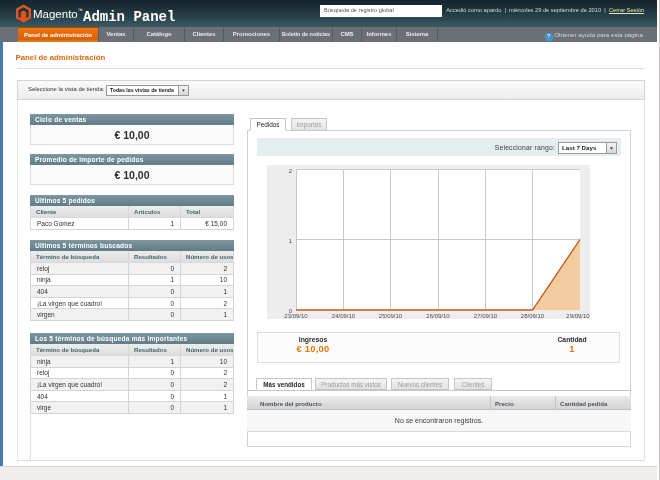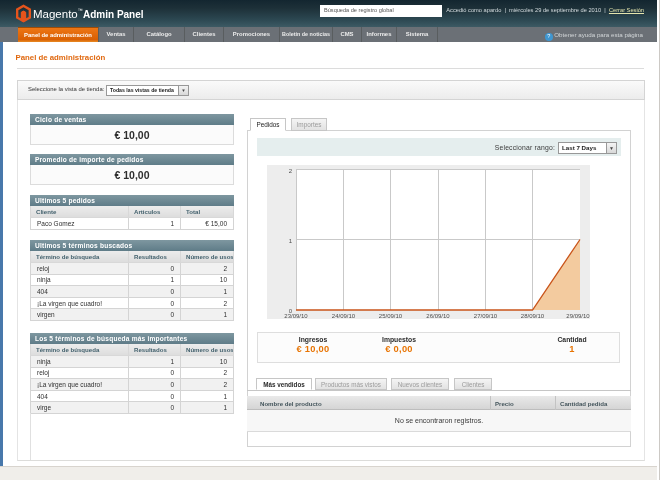--- a/index.html
+++ b/index.html
@@ -53,21 +53,21 @@
 </head>
 <body>
 <div id="page">
 
   <div class="abs" id="hdr">
     <svg class="abs" style="left:16px;top:4px;" width="15" height="19" viewBox="0 0 28 34">
       <path fill="#e5541c" fill-rule="evenodd" d="M14,0 L28,8 V26 L14,34 L0,26 V8 Z M14,5.2 L4.4,10.7 V23.3 L9,26 V14.5 L14,11.6 L19,14.5 V26 L23.6,23.3 V10.7 Z"></path>
       <rect x="10.9" y="12.5" width="6.2" height="19.8" fill="#e5541c"></rect>
     </svg>
     <div class="abs nw" style="left:33px;top:7px;font-size:11.5px;color:#fff;">Magento<span style="font-size:5px;vertical-align:6px;">™</span></div>
-    <div class="abs nw" style="left:83px;top:9px;font-size:10px;font-weight:bold;color:#fff;">Admin Panel</div>
+    <div class="abs nw" style="left:83px;top:9px;font-size:14px;font-weight:bold;color:#fff;font-family:Liberation Mono, monospace;">Admin Panel</div>
     <div class="abs nw" style="left:320px;top:4.5px;width:122px;height:12px;background:#fff;font-size:5.6px;color:#555;padding:2.5px 0 0 4px;overflow:hidden;">Búsqueda de registro global</div>
     <div class="abs nw" style="right:13px;top:7px;font-size:5.7px;color:#d4dcdf;">Accedió como apardo&nbsp; | &nbsp;miércoles 29 de septiembre de 2010&nbsp; | &nbsp;<span style="color:#e5e5ad;text-decoration:underline;">Cerrar Sesión</span></div>
   </div>
 
   <div class="abs" id="navbar">
     <div class="ntab act" style="left:18px;width:81px;">Panel de administración</div>
     <div class="ntab" style="left:99px;width:35px;">Ventas</div>
     <div class="ntab" style="left:134px;width:51px;">Catálogo</div>
     <div class="ntab" style="left:185px;width:39px;">Clientes</div>
     <div class="ntab" style="left:224px;width:56px;">Promociones</div>
@@ -222,24 +222,20 @@
       <text x="265.5" y="153" text-anchor="middle">28/09/10</text>
       <text x="311" y="153" text-anchor="middle">29/09/10</text>
     </g>
   </svg>
 
   <div class="abs" id="stats"></div>
   <div class="stat abs" style="left:267.5px;top:336px;">
       <div class="l">Ingresos</div>
       <div class="v">€ 10,00</div>
     </div>
-  <div class="stat abs" style="left:353.5px;top:336px;">
-      <div class="l">Impuestos</div>
-      <div class="v">€ 0,00</div>
-    </div>
   <div class="stat abs" style="left:526.5px;top:336px;">
       <div class="l">Cantidad</div>
       <div class="v">1</div>
     </div>
 
   <div class="abs" id="btabline"></div>
   <div class="ttab act abs" style="left:256px;top:377.5px;width:56px;font-size:6.3px;">Más vendidos</div>
   <div class="ttab abs" style="left:315px;top:377.5px;width:72px;font-size:6.3px;">Productos más vistos</div>
   <div class="ttab abs" style="left:391px;top:377.5px;width:58px;font-size:6.3px;">Nuevos clientes</div>
   <div class="ttab abs" style="left:454px;top:377.5px;width:38px;font-size:6.3px;">Clientes</div>

